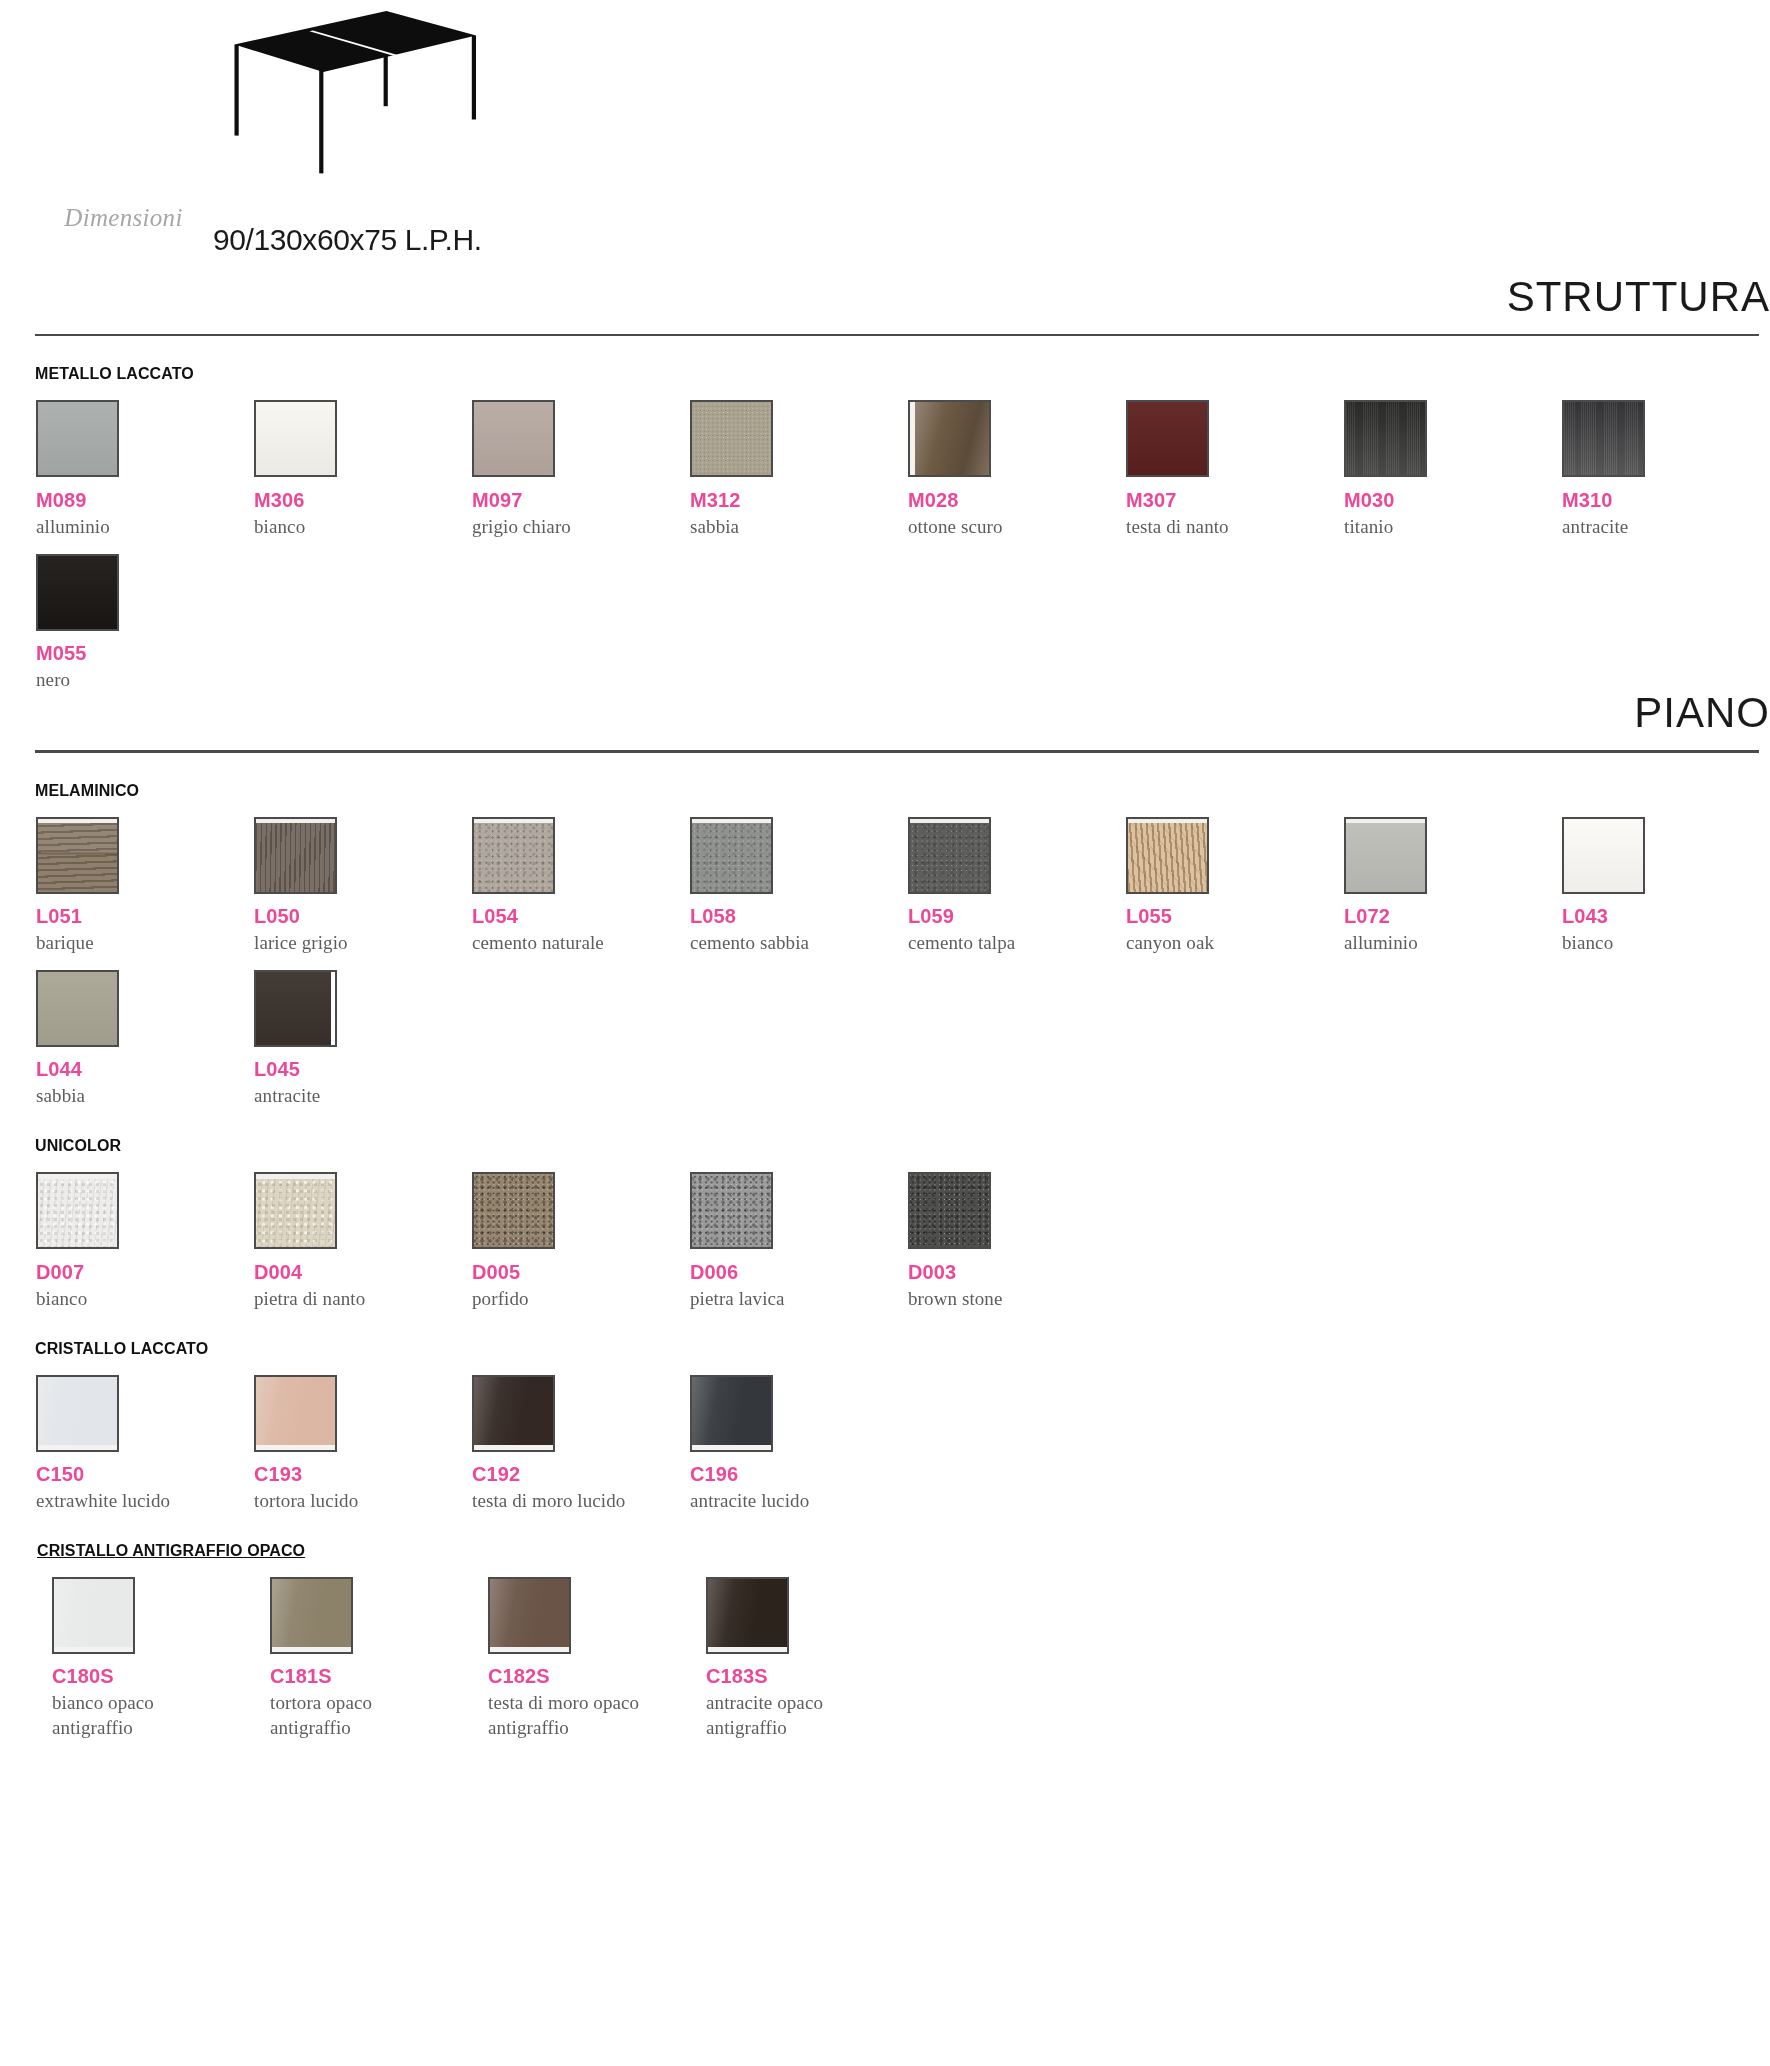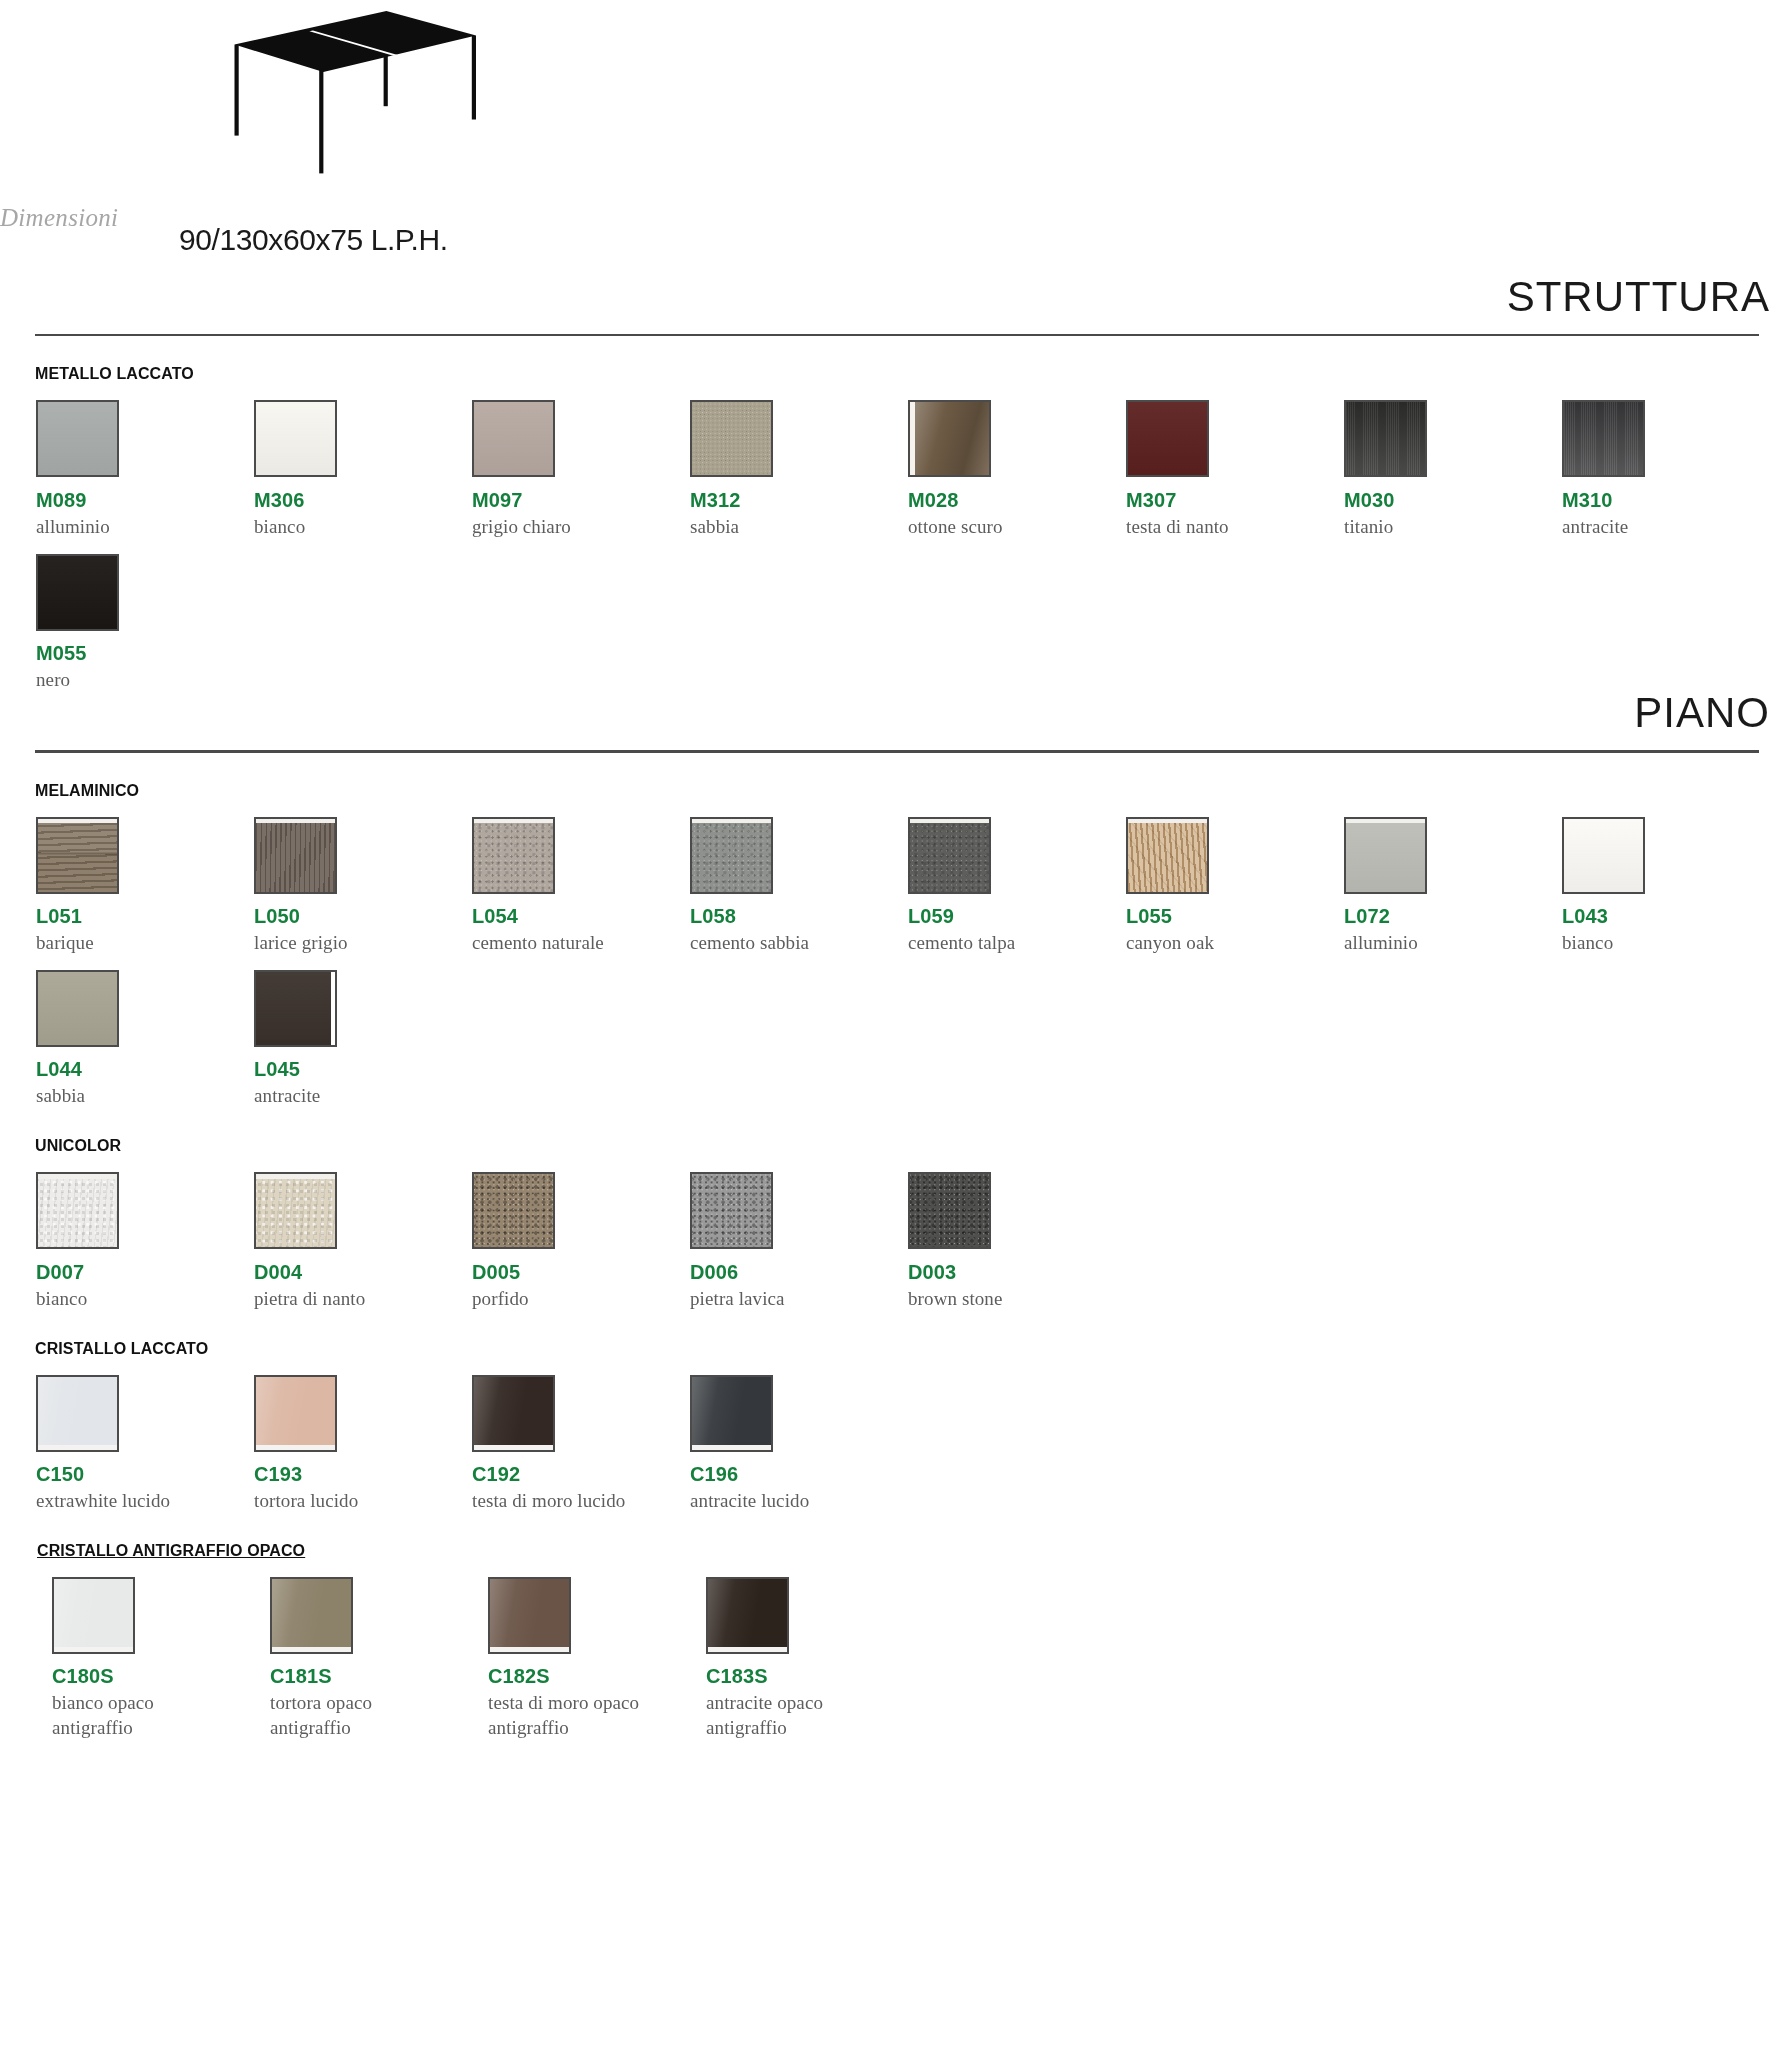--- a/index.html
+++ b/index.html
@@ -23,22 +23,24 @@
   }
   .product-figure svg {
     position: absolute;
     left: 203px;
     top: 3.5px;
   }
 
   
   .dimensions-row {
     height: 73px;
+    padding-left: 34px;
     display: flex;
     align-items: flex-start;
+    text-align: center;
   }
   .dimensions-label {
     font-family: "Liberation Serif", serif;
     font-style: italic;
     font-size: 25px;
     color: #a6a6a6;
     letter-spacing: 0.3px;
     width: 179px;
     flex: none;
     padding-top: 1.4px;
@@ -126,21 +128,21 @@
     content: "";
     position: absolute;
     right: 0; top: 0; bottom: 0;
     width: 4.2px;
     background: #ffffff;
   }
 
   .swatch-code {
     font-size: 20px;
     font-weight: bold;
-    color: #15803d;
+    color: #ec4899;
     margin-top: 11.2px;
     letter-spacing: 0.1px;
   }
   .swatch-name {
     font-size: 19px;
     color: #5d5d5d;
     margin-top: 2px;
     line-height: 1.32;
     letter-spacing: 0.1px;
     white-space: pre-line;

